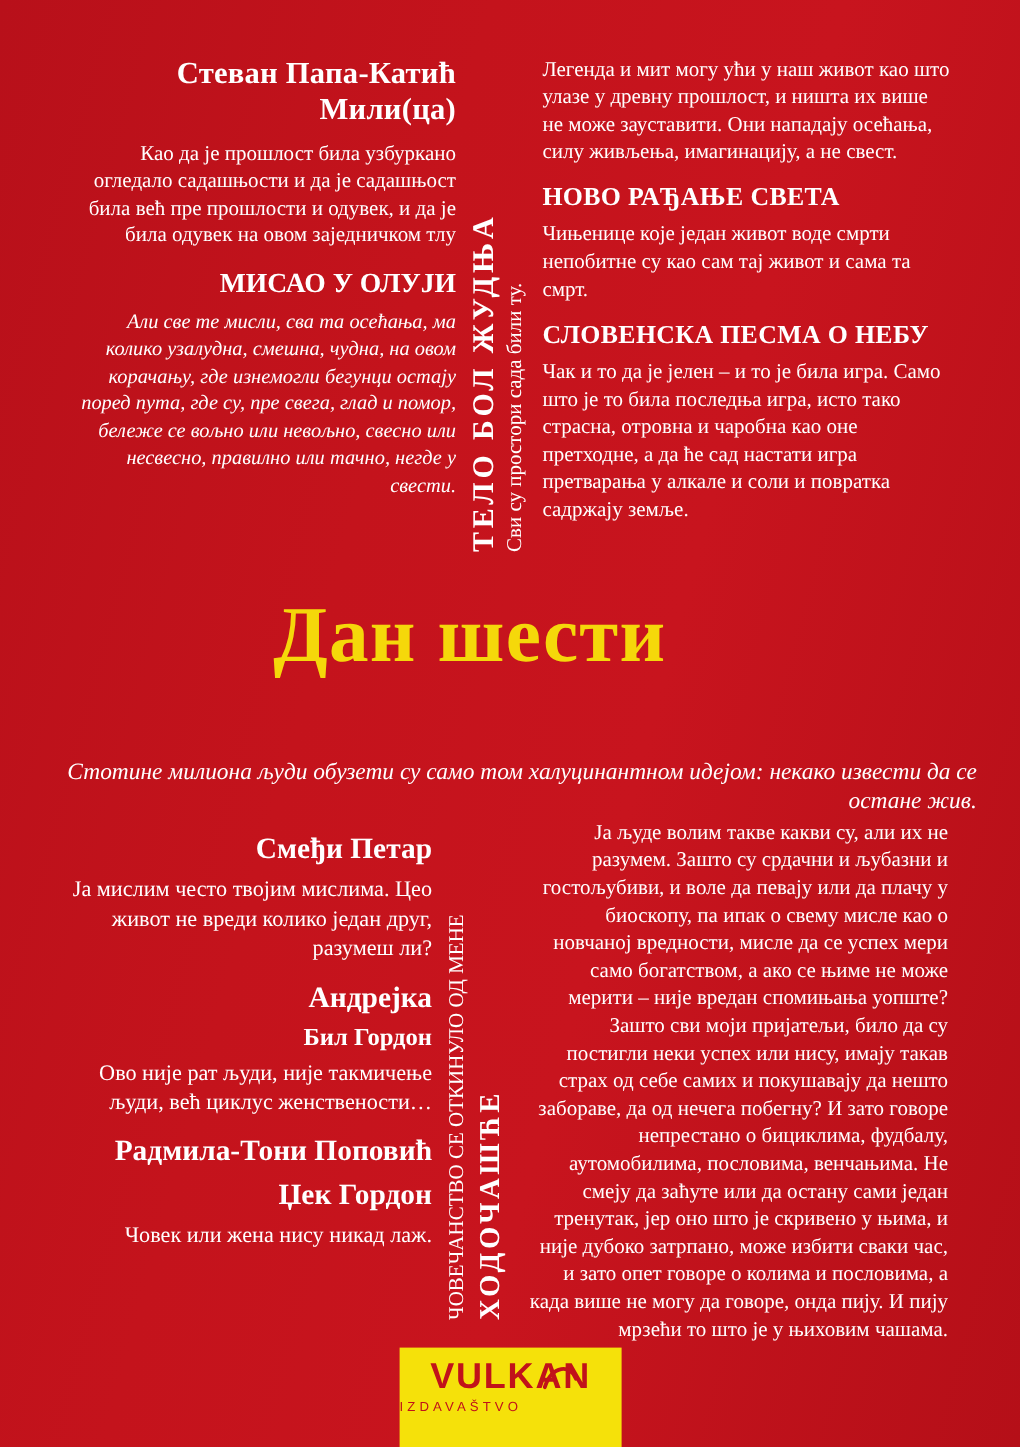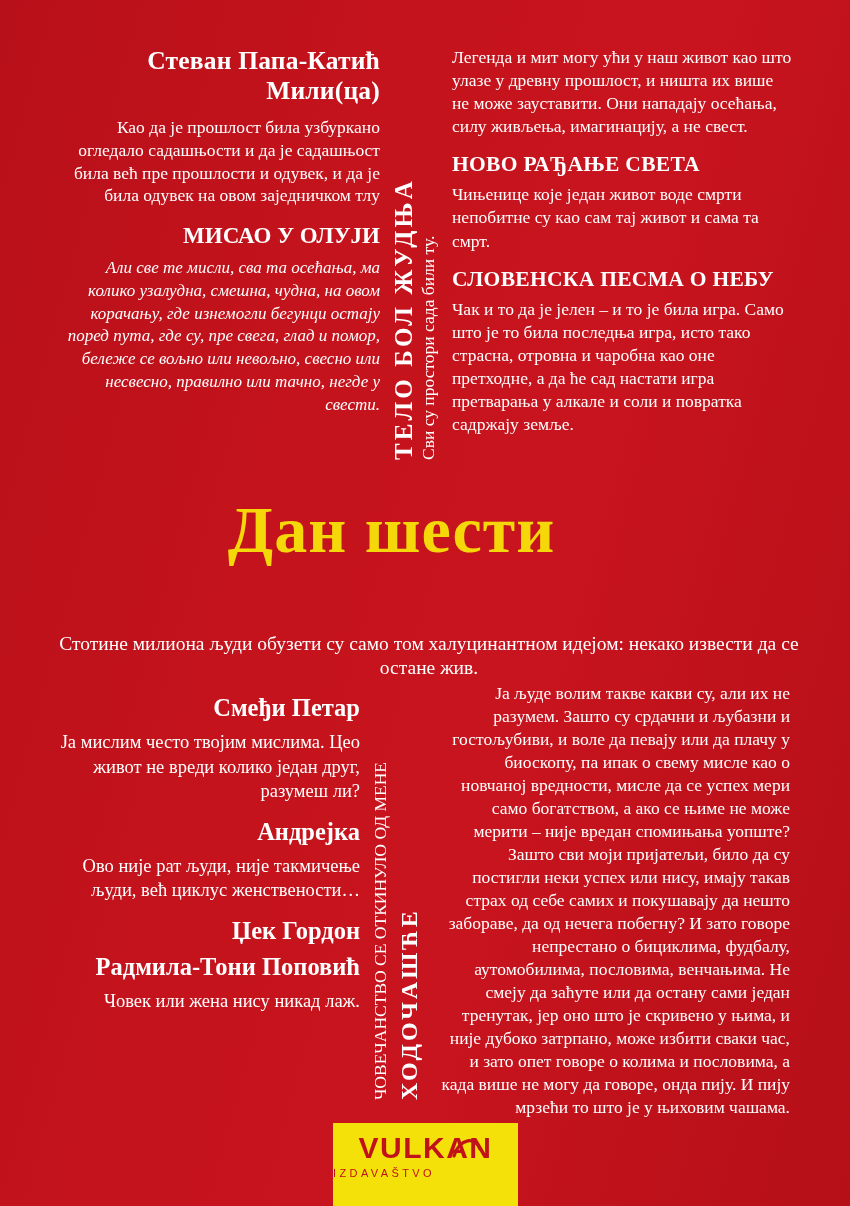--- a/index.html
+++ b/index.html
@@ -119,24 +119,25 @@
     color: #ffffff;
     font-size: 55px;
     font-weight: bold;
     line-height: 1;
     letter-spacing: .5px;
   }
   .tagline {
     position: absolute;
     left: 44px; top: 632px;
     width: 770px;
-    text-align: center;
+    text-align: right;
     font-size: 19.5px;
     line-height: 1.25;
     color: #ffffff;
+    font-style: italic;
   }
 
   
   .bottom-left {
     position: absolute;
     left: 60px; top: 694px;
     width: 300px;
     text-align: right;
   }
   .b-head {
@@ -255,23 +256,24 @@
     </div>
   </div>
 
   <div class="title-main">Дан шести</div>
   <div class="tagline">Стотине милиона људи обузети су само том халуцинантном идејом: некако извести да се остане жив.</div>
 
   <div class="bottom-left">
     <div class="b-head">Смеђи Петар</div>
     <p class="b-body">Ја мислим често твојим мислима. Цео живот не вреди колико један друг, разумеш ли?</p>
     <div class="b-head">Андрејка</div>
+    <div class="b-head-sm">Бил Гордон</div>
     <p class="b-body">Ово није рат људи, није такмичење људи, већ циклус женствености…</p>
+    <div class="b-head">Радмила-Тони Поповић</div>
     <div class="b-head">Џек Гордон</div>
-    <div class="b-head">Радмила-Тони Поповић</div>
     <p class="b-body">Човек или жена нису никад лаж.</p>
   </div>
 
   <div class="vert-wrap2">
     <div class="vert2-big">ХОДОЧАШЋЕ</div>
     <div class="vert2-small">ЧОВЕЧАНСТВО СЕ ОТКИНУЛО ОД МЕНЕ</div>
   </div>
 
   <div class="bottom-right">
     <p style="margin:0">Ја људе волим такве какви су, али их не разумем. Зашто су срдачни и љубазни и гостољубиви, и воле да певају или да плачу у биоскопу, па ипак о свему мисле као о новчаној вредности, мисле да се успех мери само богатством, а ако се њиме не може мерити – није вредан спомињања уопште? Зашто сви моји пријатељи, било да су постигли неки успех или нису, имају такав страх од себе самих и покушавају да нешто забораве, да од нечега побегну? И зато говоре непрестано о бициклима, фудбалу, аутомобилима, пословима, венчањима. Не смеју да заћуте или да остану сами један тренутак, јер оно што је скривено у њима, и није дубоко затрпано, може избити сваки час, и зато опет говоре о колима и пословима, а када више не могу да говоре, онда пију. И пију мрзећи то што је у њиховим чашама.</p>

